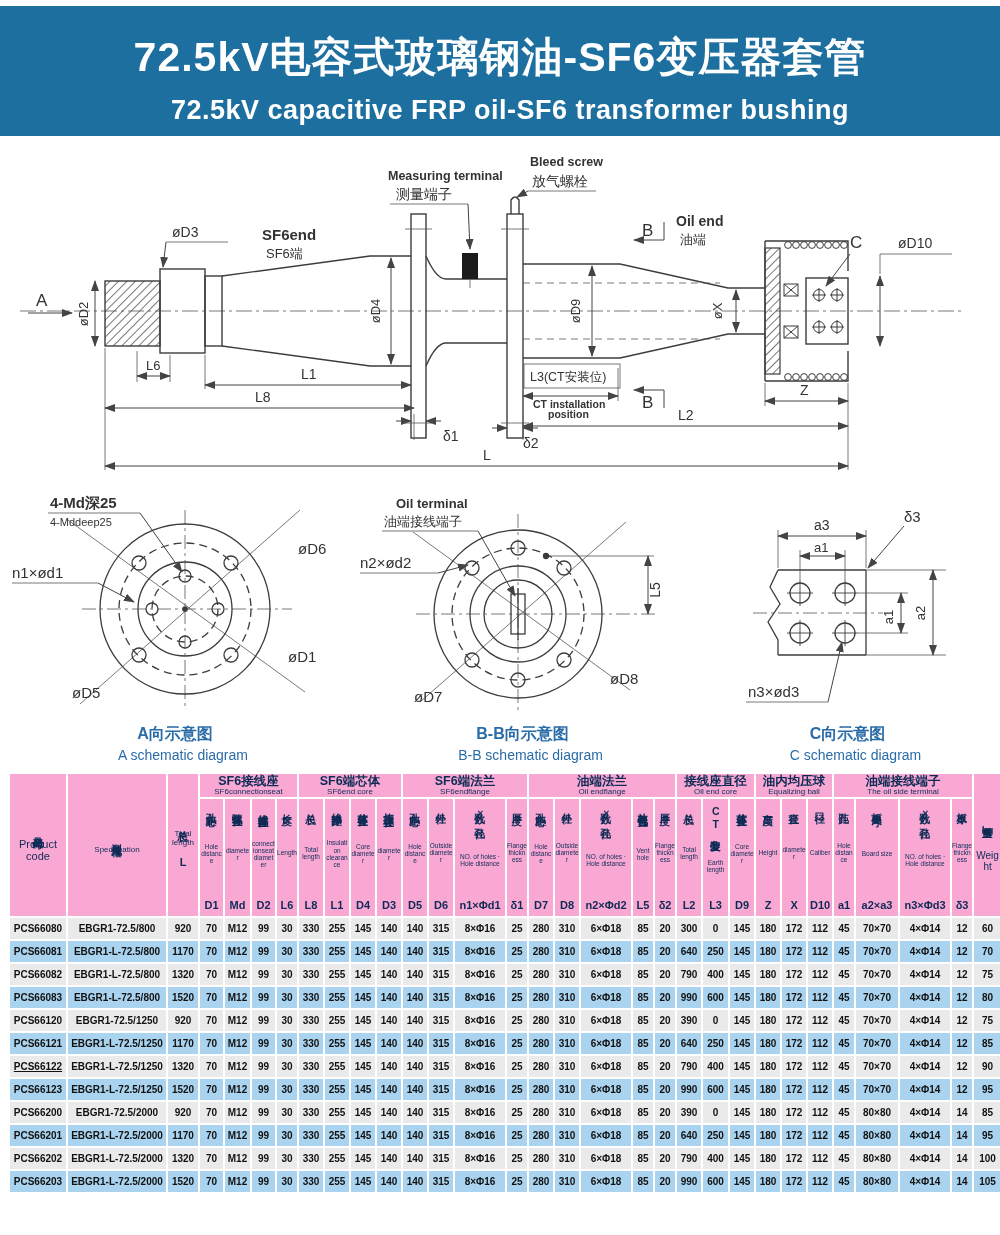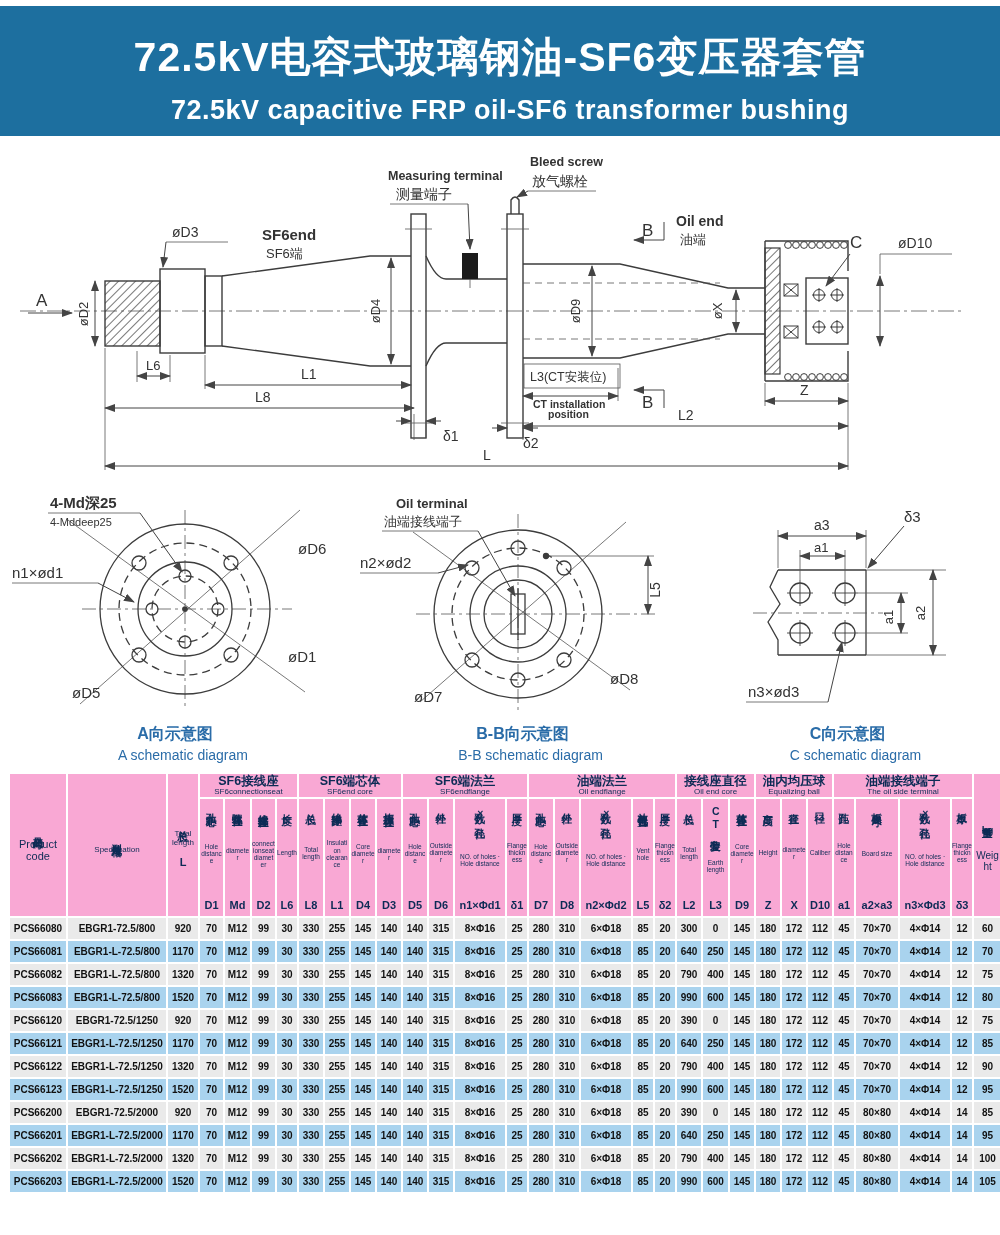--- a/index.html
+++ b/index.html
@@ -795,21 +795,21 @@
             <td>180</td>
             <td>172</td>
             <td>112</td>
             <td>45</td>
             <td>70×70</td>
             <td>4×Φ14</td>
             <td>12</td>
             <td>85</td>
           </tr>
           <tr class="gray">
-            <td style="font-size: 10px;">PCS66122</td>
+            <td style="font-size: 10px; text-decoration: underline;">PCS66122</td>
             <td style="font-size: 10px;">EBGR1-L-72.5/1250</td>
             <td>1320</td>
             <td>70</td>
             <td>M12</td>
             <td>99</td>
             <td>30</td>
             <td>330</td>
             <td>255</td>
             <td>145</td>
             <td>140</td>

